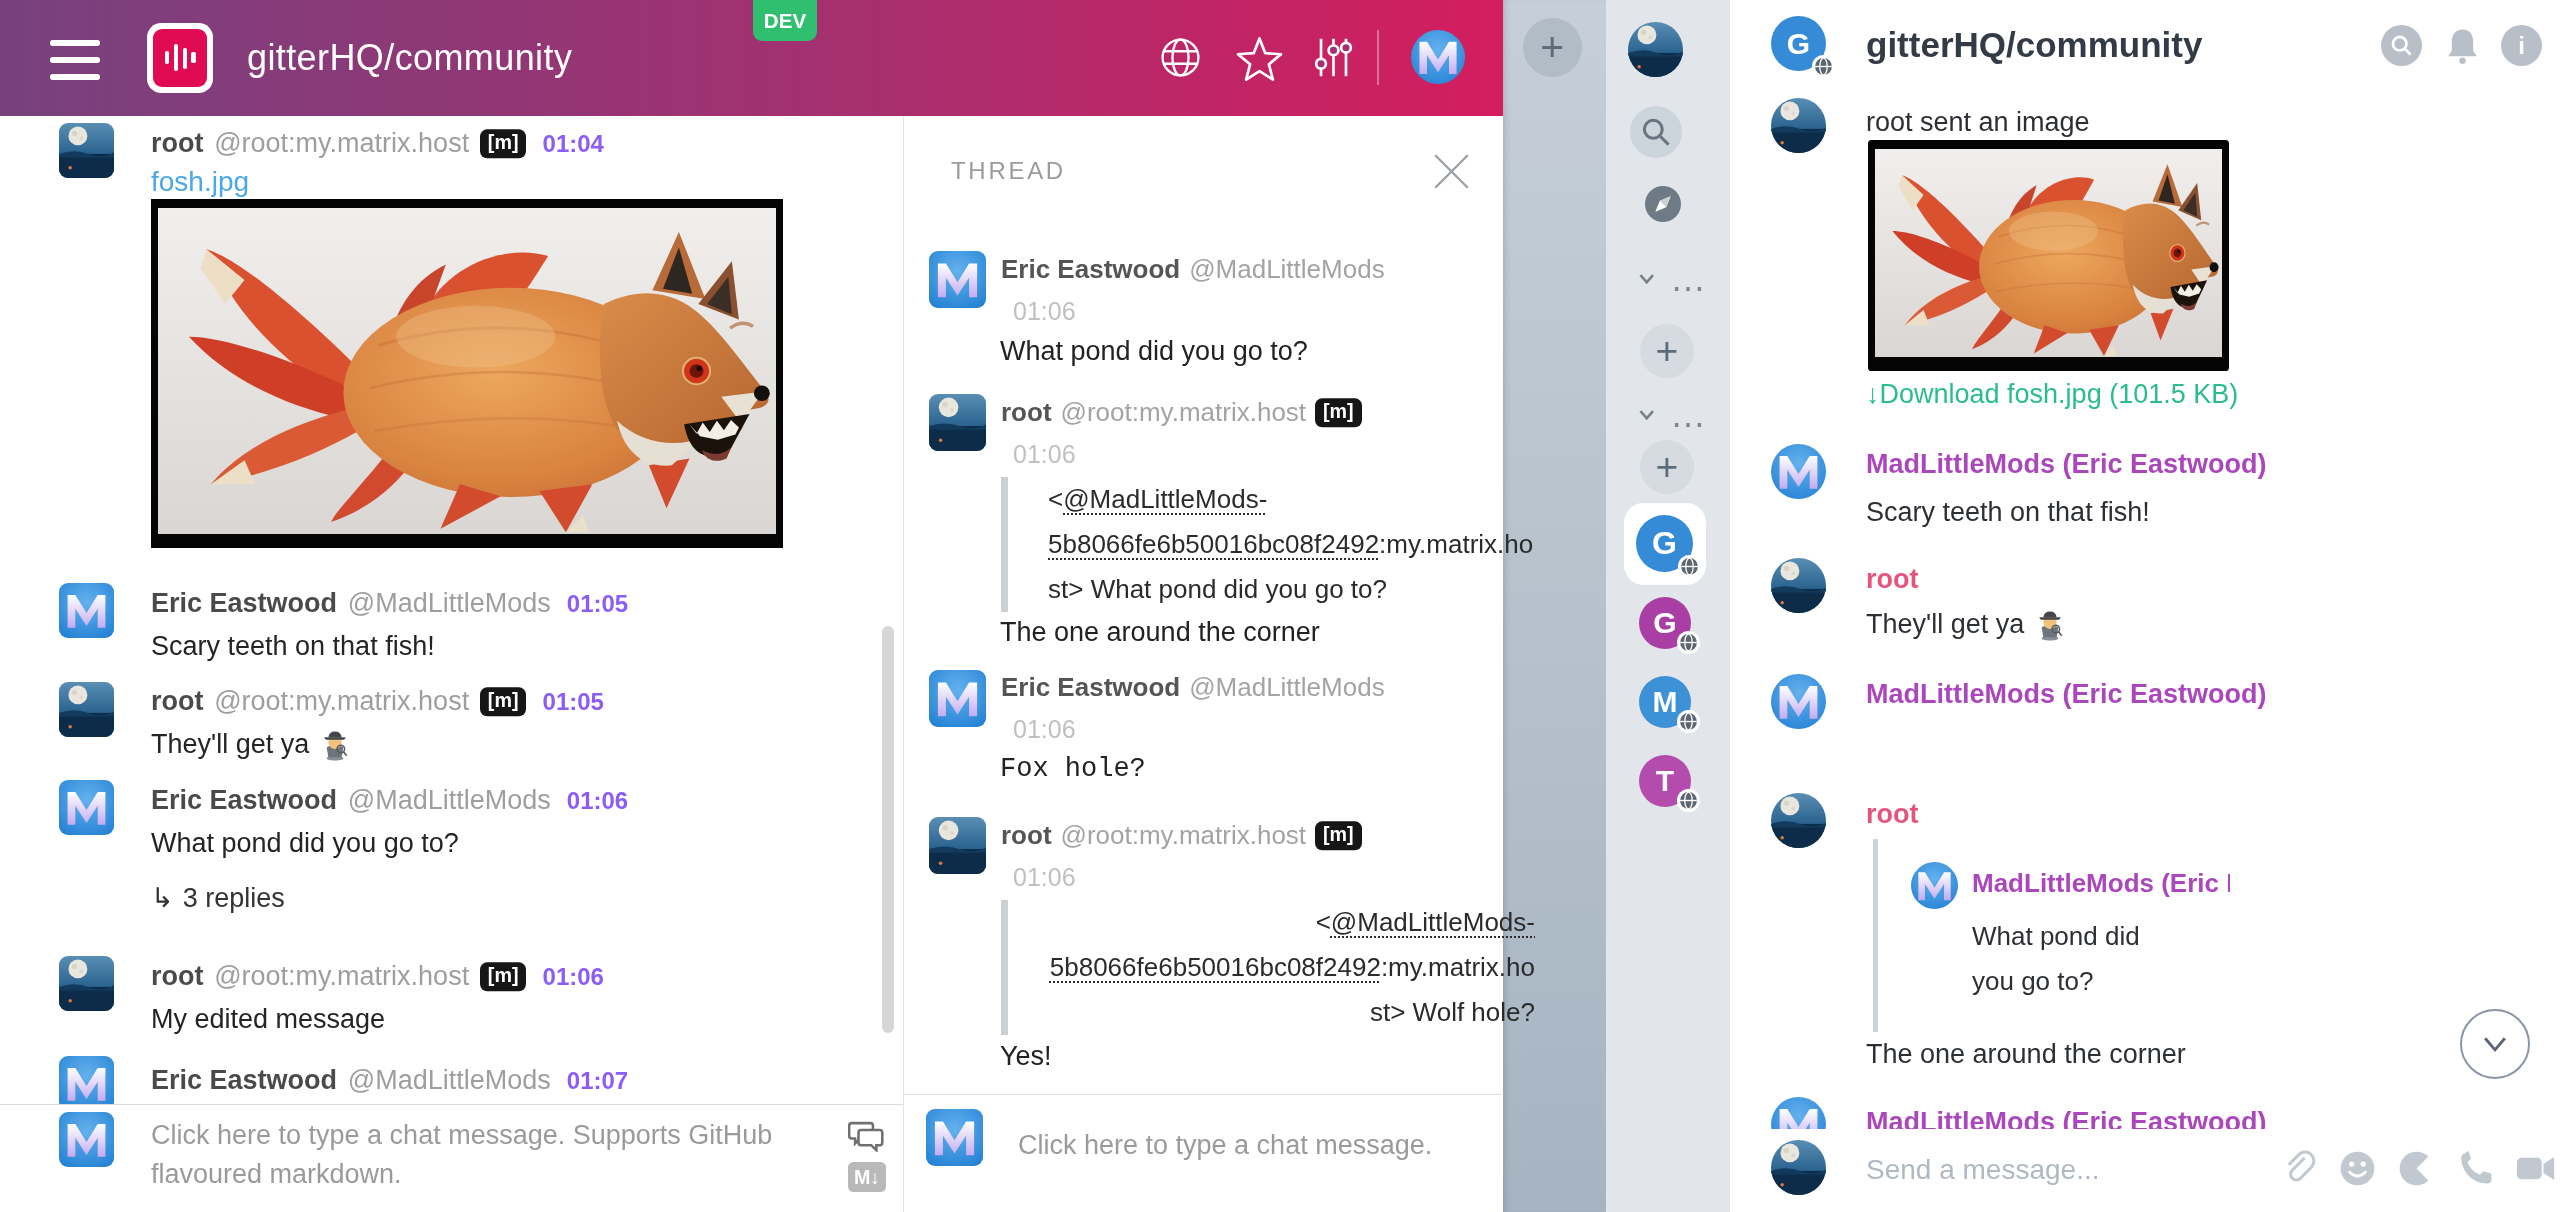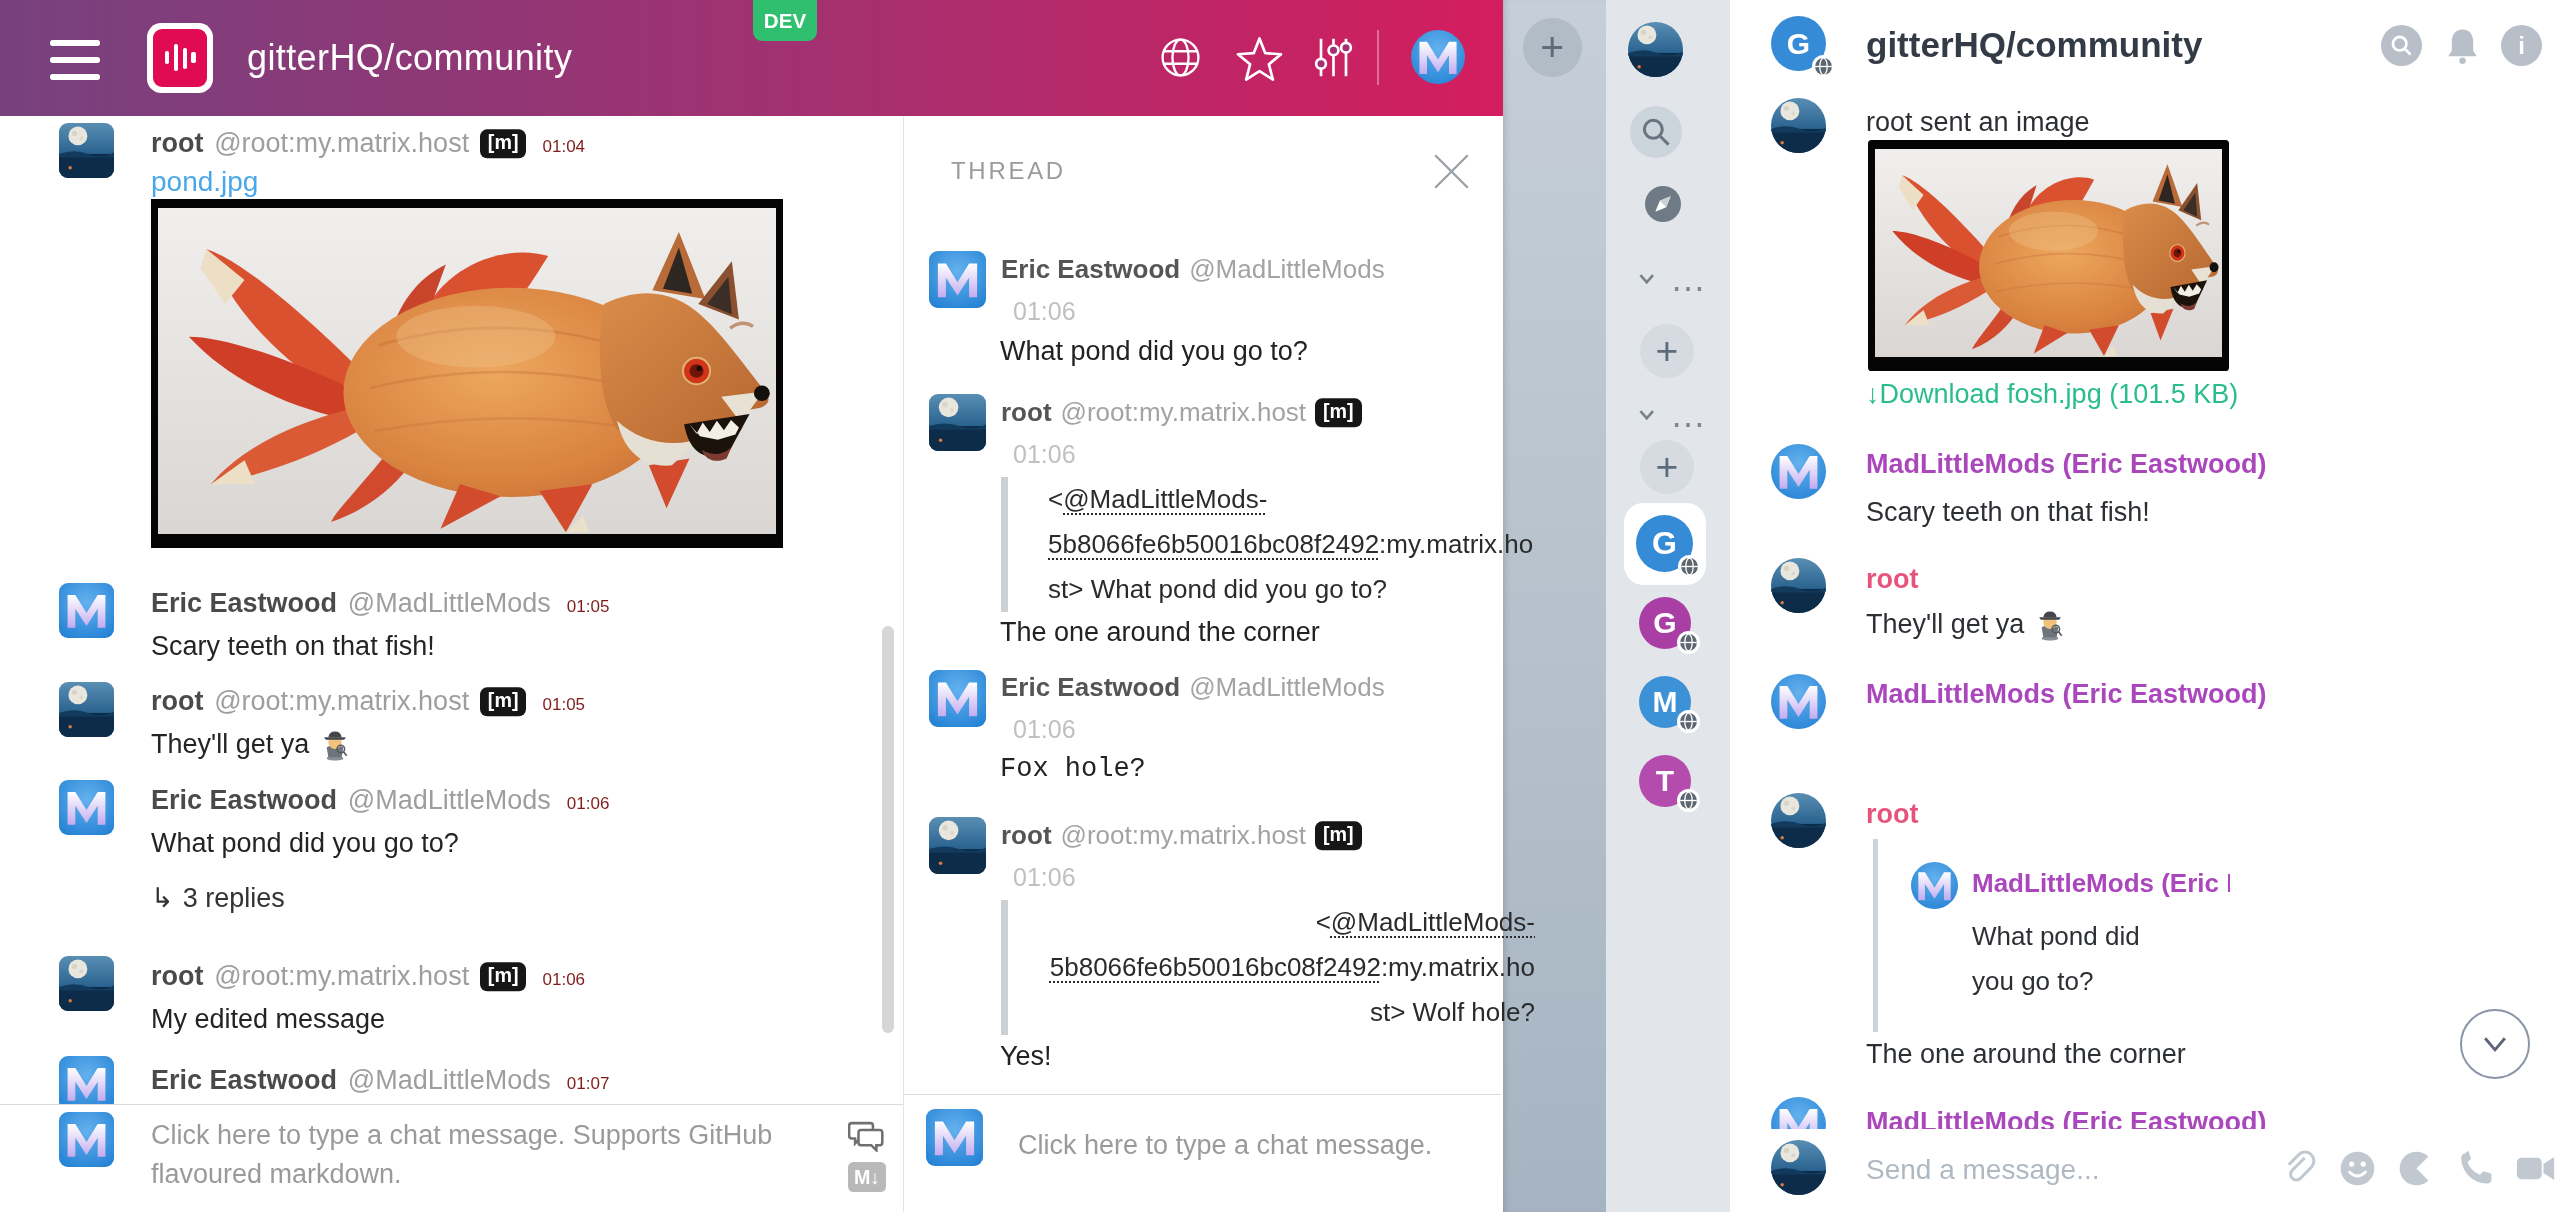--- a/index.html
+++ b/index.html
@@ -16,21 +16,21 @@
   .dev-badge{left:753px;top:0;width:64px;height:41px;line-height:41px;text-align:center;background:#2fbf6f;color:#fff;
              font-size:20.6px;font-weight:700;border-radius:0 0 9px 9px;}
   .g-hicon{top:36px;width:43px;height:43px;}
   .g-hdivider{left:1377px;top:30px;width:1.8px;height:55px;background:rgba(255,255,255,.35);}
   .g-hav{left:1411px;top:30px;width:54px;height:54px;border-radius:50%;overflow:hidden;}
   
   .sq-av{width:55px;height:55px;border-radius:9px;overflow:hidden;background:#ddd;}
   .nm-row{display:flex;align-items:baseline;gap:10.7px;font-size:27px;line-height:32px;white-space:nowrap;}
   .au{color:#4a4a4a;font-weight:700;}
   .hd{color:#9e9e9e;}
-  .tm{color:#7f1d1d;font-size:17px;margin-left:5.4px;}
+  .tm{color:#8b5cf6;font-size:24px;margin-left:5.4px;font-weight:bold;}
   .mbadge{display:inline-block;background:#161616;color:#fff;font-size:19.7px;font-weight:700;
           padding:2.7px 8px 4.5px;border-radius:7.2px;transform:translateY(-2.7px);line-height:21.5px;}
   .g-text{font-size:27px;color:#242424;line-height:36px;}
   .g-link{font-size:28px;color:#4aa8ea;}
   .fish-frame{background:#050505;padding:9px 7.2px 13.4px 7.2px;}
   .fish-frame svg{display:block;}
   .replies{font-size:27px;color:#333;display:flex;gap:9px;align-items:baseline;}
   .scroll-thumb{left:882px;top:626px;width:11.6px;height:407px;background:#d6d6d6;border-radius:6.3px;}
   .g-composer{left:0;top:1104px;width:903px;height:109px;background:#fff;border-top:1.8px solid #dadada;z-index:4;}
   .ph{color:#9a9a9a;font-size:27px;line-height:39px;}
@@ -230,21 +230,21 @@
 
   <div class="abs sq-av" style="left:59px;top:123px;"><svg viewBox="0 0 64 64" width="55" height="55">
         <use href="#moonart"></use>
       </svg></div>
   <div class="abs nm-row" style="left:151px;top:127px;">
     <span class="au">root</span>
     <span class="hd">@root:my.matrix.host</span>
     <span class="mbadge">[m]</span>
     <span class="tm">01:04</span>
   </div>
-  <div class="abs g-link" style="left:151px;top:166px;">pond.jpg</div>
+  <div class="abs g-link" style="left:151px;top:166px;">fosh.jpg</div>
   <div class="abs fish-frame" style="left:151px;top:199px;width:632px;height:349px;box-sizing:border-box;">
     <svg viewBox="0 0 700 380" width="618" height="326" preserveAspectRatio="none">
         <use href="#foshart"></use>
       </svg>
   </div>
 
   <div class="abs sq-av" style="left:59px;top:583px;"><svg viewBox="0 0 64 64" width="55" height="55">
         <use href="#mart"></use>
       </svg></div>
   <div class="abs nm-row" style="left:151px;top:587px;">

